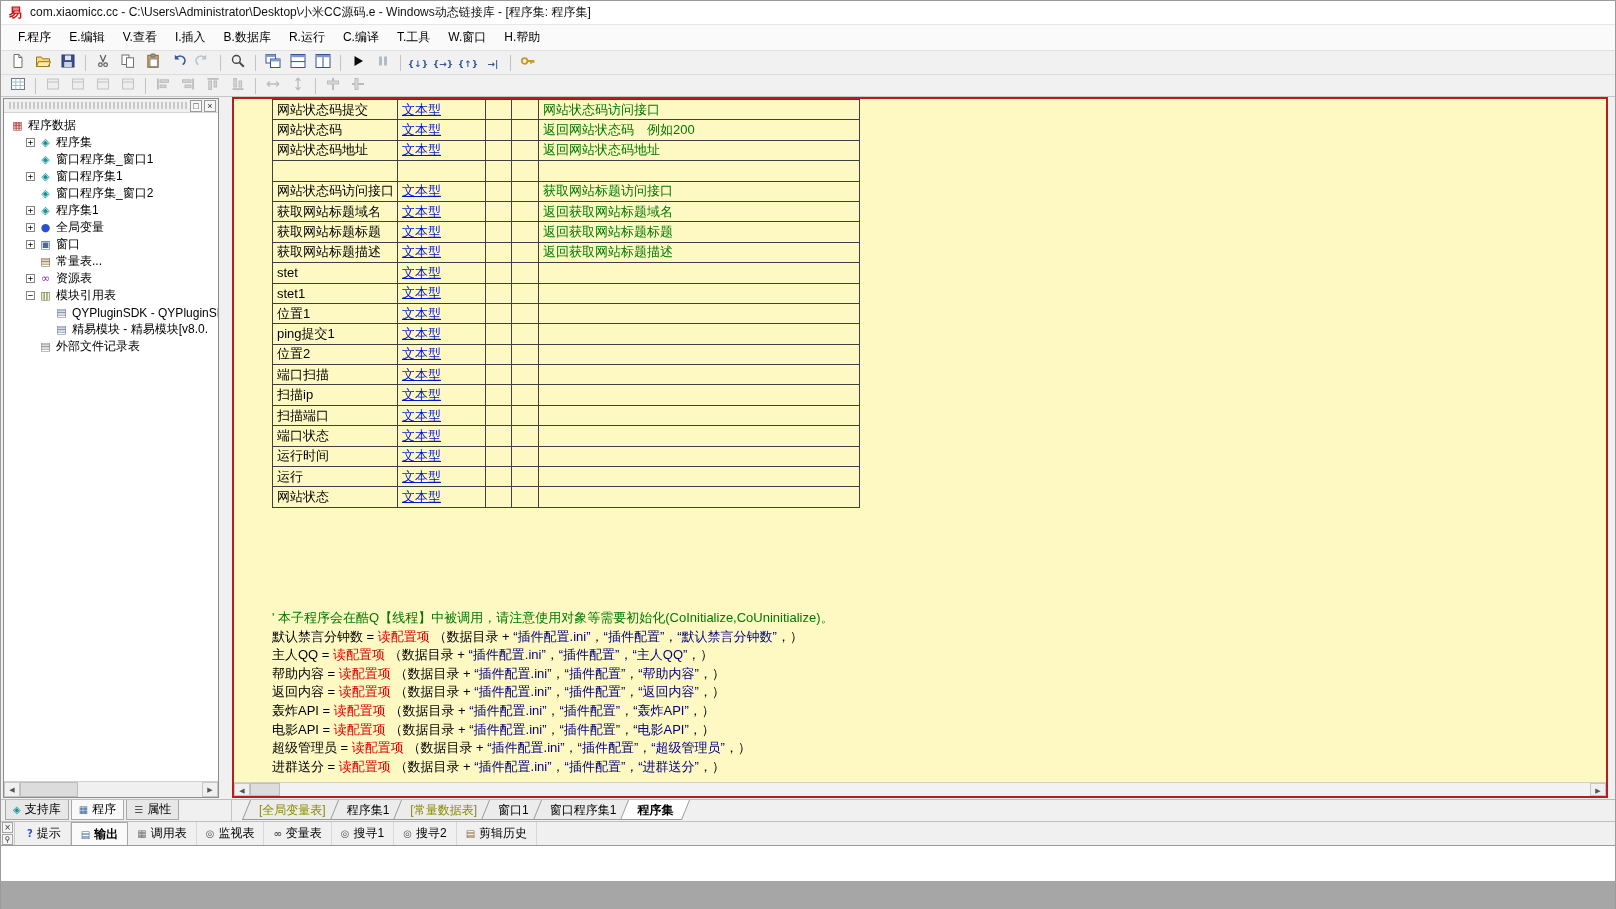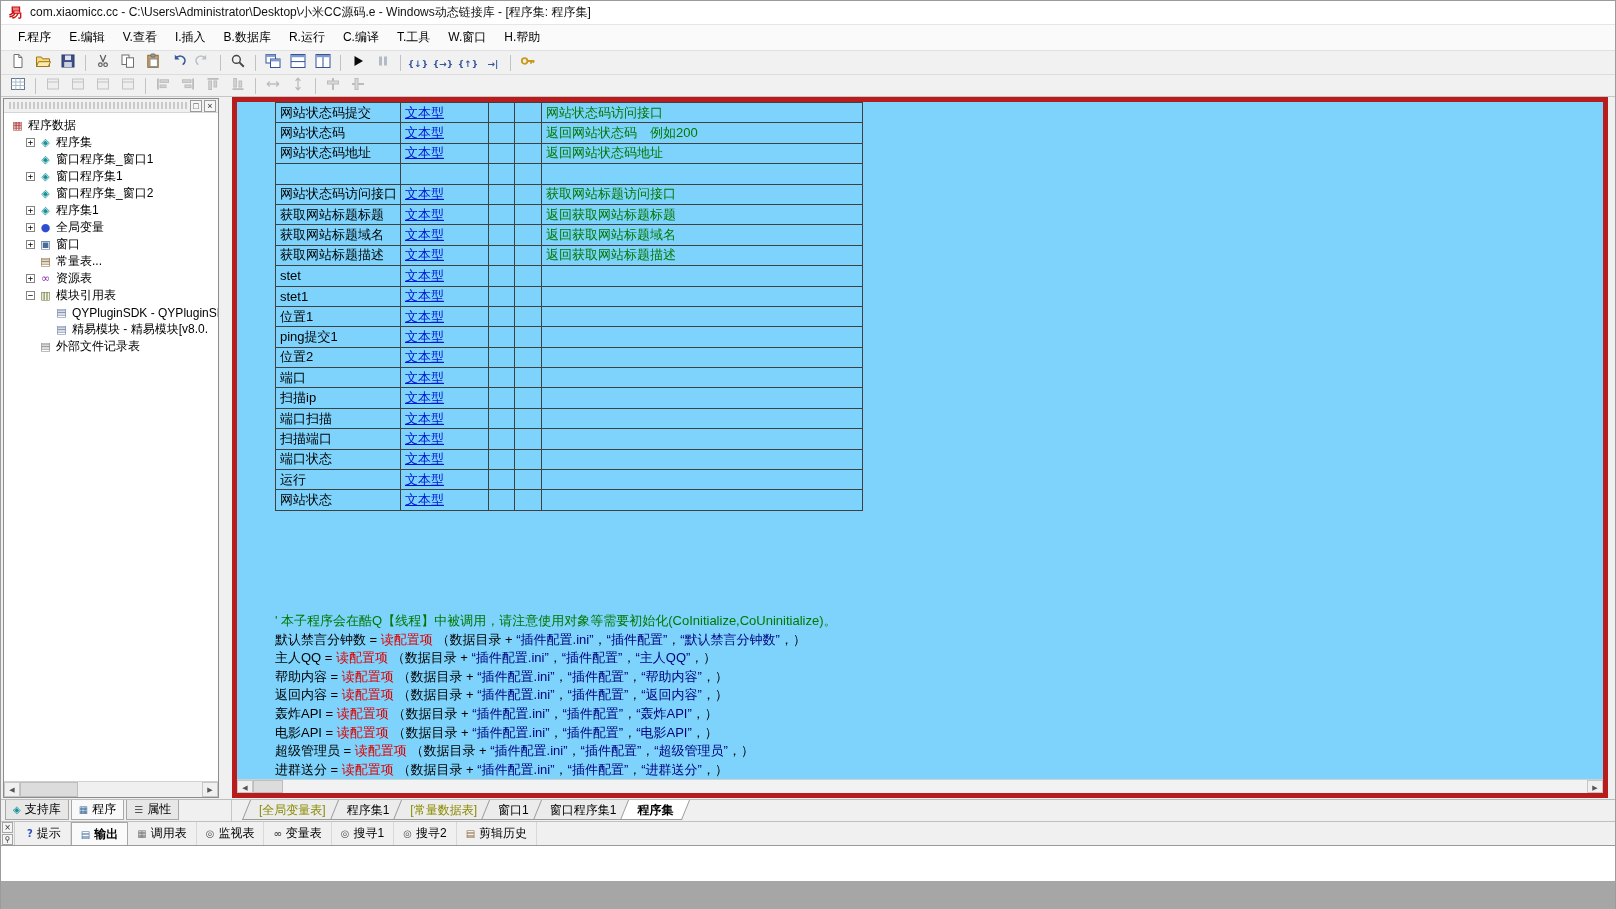--- a/index.html
+++ b/index.html
@@ -33,21 +33,21 @@
 .expander{width:9px;height:9px;border:1px solid #848484;background:#fff;font-size:9px;line-height:7px;text-align:center;margin-right:3px;flex:none;font-family:"DejaVu Sans Mono",monospace}
 .exp-spacer{width:12px;flex:none}
 .tree-ico{width:15px;text-align:center;margin-right:3px;flex:none;font-size:11px;font-family:"DejaVu Sans",sans-serif}
 .tree-label{font-size:12px}
 .panel-hscroll{position:absolute;left:0;bottom:0;right:0;height:16px;background:#f0f0f0;border-top:1px solid #d0d0d0;display:flex;align-items:stretch}
 .scr-btn{width:16px;background:#f0f0f0;border:1px solid #c6c6c6;font-size:7px;text-align:center;line-height:14px;color:#555;flex:none;font-family:"DejaVu Sans",sans-serif}
 .scr-thumb{width:58px;background:#dcdcdc;border:1px solid #bdbdbd;flex:none}
 .scr-track{flex:1}
 .splitter{position:absolute;left:218px;top:0;width:13px;bottom:0;background:#f0f0f0}
 
-.editor{position:absolute;left:231px;top:0;width:1376px;bottom:1px;background:#7dd3fc;border:5px solid #b91c1c;overflow:hidden}
+.editor{position:absolute;left:231px;top:0;width:1376px;bottom:1px;background:#fef9c3;border:2px solid #b91c1c;overflow:hidden}
 .vartable{position:absolute;left:38px;top:0;width:587px;border-collapse:collapse;table-layout:fixed}
 .vartable td{border:1px solid #404040;height:20.4px;padding:0 2px 0 4px;overflow:hidden;white-space:nowrap;font-size:13px}
 td.c-type{color:#0016d4;text-decoration:underline}
 td.c-comment{color:#007800}
 .codeblock{position:absolute;left:38px;top:510px;white-space:pre;font-size:13px;line-height:18.6px}
 .code-line{height:18.6px}
 .cl-comment{color:#007800}
 .k{color:#000}.fn{color:#e00000}.str{color:#00007f}
 .editor-hscroll{position:absolute;left:0;right:0;bottom:0;height:14px;background:#f2f2f2;border-top:1px solid #cfcfcf;display:flex;align-items:stretch}
 
@@ -428,34 +428,34 @@
               <td class="c-comment"></td>
             </tr>
             <tr>
               <td class="c-name">网站状态码访问接口</td>
               <td class="c-type">文本型</td>
               <td></td>
               <td></td>
               <td class="c-comment">获取网站标题访问接口</td>
             </tr>
             <tr>
+              <td class="c-name">获取网站标题域名</td>
+              <td class="c-type">文本型</td>
+              <td></td>
+              <td></td>
+              <td class="c-comment">返回获取网站标题域名</td>
+            </tr>
+            <tr>
               <td class="c-name">获取网站标题标题</td>
               <td class="c-type">文本型</td>
               <td></td>
               <td></td>
               <td class="c-comment">返回获取网站标题标题</td>
             </tr>
             <tr>
-              <td class="c-name">获取网站标题域名</td>
-              <td class="c-type">文本型</td>
-              <td></td>
-              <td></td>
-              <td class="c-comment">返回获取网站标题域名</td>
-            </tr>
-            <tr>
               <td class="c-name">获取网站标题描述</td>
               <td class="c-type">文本型</td>
               <td></td>
               <td></td>
               <td class="c-comment">返回获取网站标题描述</td>
             </tr>
             <tr>
               <td class="c-name">stet</td>
               <td class="c-type">文本型</td>
               <td></td>
@@ -484,49 +484,49 @@
               <td class="c-comment"></td>
             </tr>
             <tr>
               <td class="c-name">位置2</td>
               <td class="c-type">文本型</td>
               <td></td>
               <td></td>
               <td class="c-comment"></td>
             </tr>
             <tr>
-              <td class="c-name">端口</td>
+              <td class="c-name">端口扫描</td>
               <td class="c-type">文本型</td>
               <td></td>
               <td></td>
               <td class="c-comment"></td>
             </tr>
             <tr>
               <td class="c-name">扫描ip</td>
               <td class="c-type">文本型</td>
               <td></td>
               <td></td>
               <td class="c-comment"></td>
             </tr>
             <tr>
-              <td class="c-name">端口扫描</td>
-              <td class="c-type">文本型</td>
-              <td></td>
-              <td></td>
-              <td class="c-comment"></td>
-            </tr>
-            <tr>
               <td class="c-name">扫描端口</td>
               <td class="c-type">文本型</td>
               <td></td>
               <td></td>
               <td class="c-comment"></td>
             </tr>
             <tr>
               <td class="c-name">端口状态</td>
+              <td class="c-type">文本型</td>
+              <td></td>
+              <td></td>
+              <td class="c-comment"></td>
+            </tr>
+            <tr>
+              <td class="c-name">运行时间</td>
               <td class="c-type">文本型</td>
               <td></td>
               <td></td>
               <td class="c-comment"></td>
             </tr>
             <tr>
               <td class="c-name">运行</td>
               <td class="c-type">文本型</td>
               <td></td>
               <td></td>

